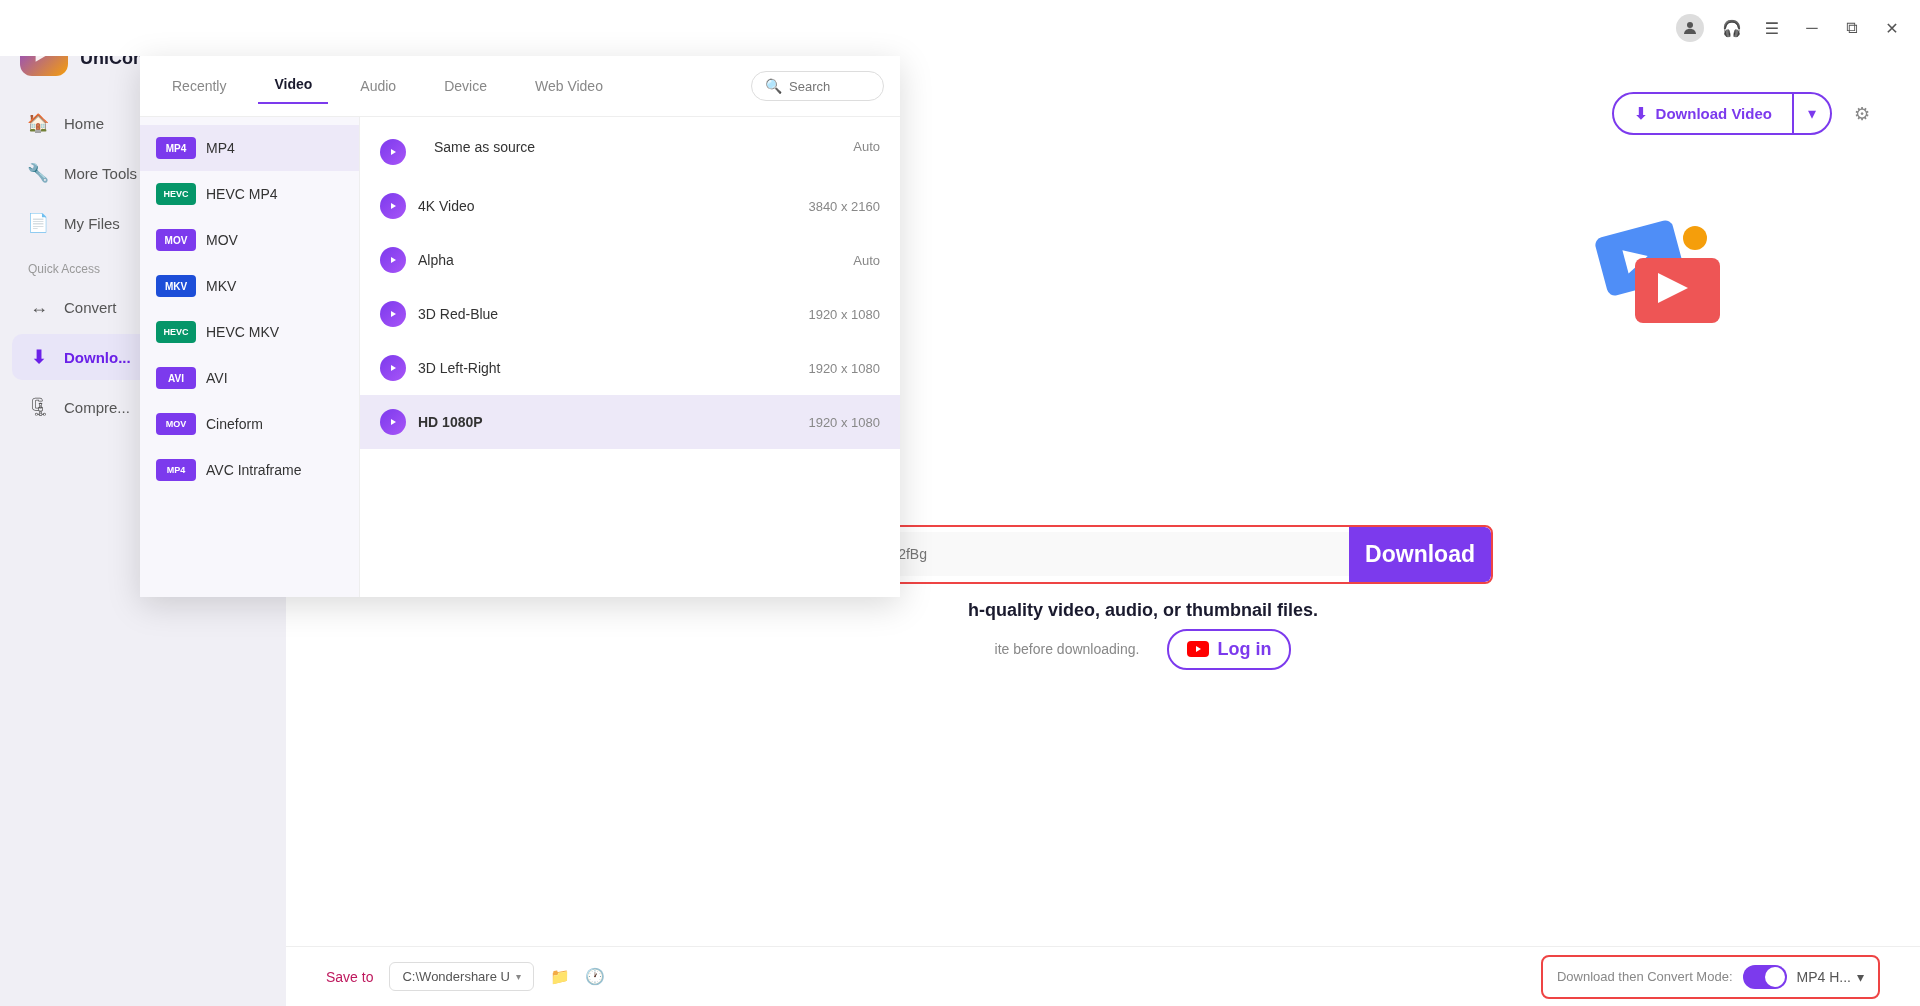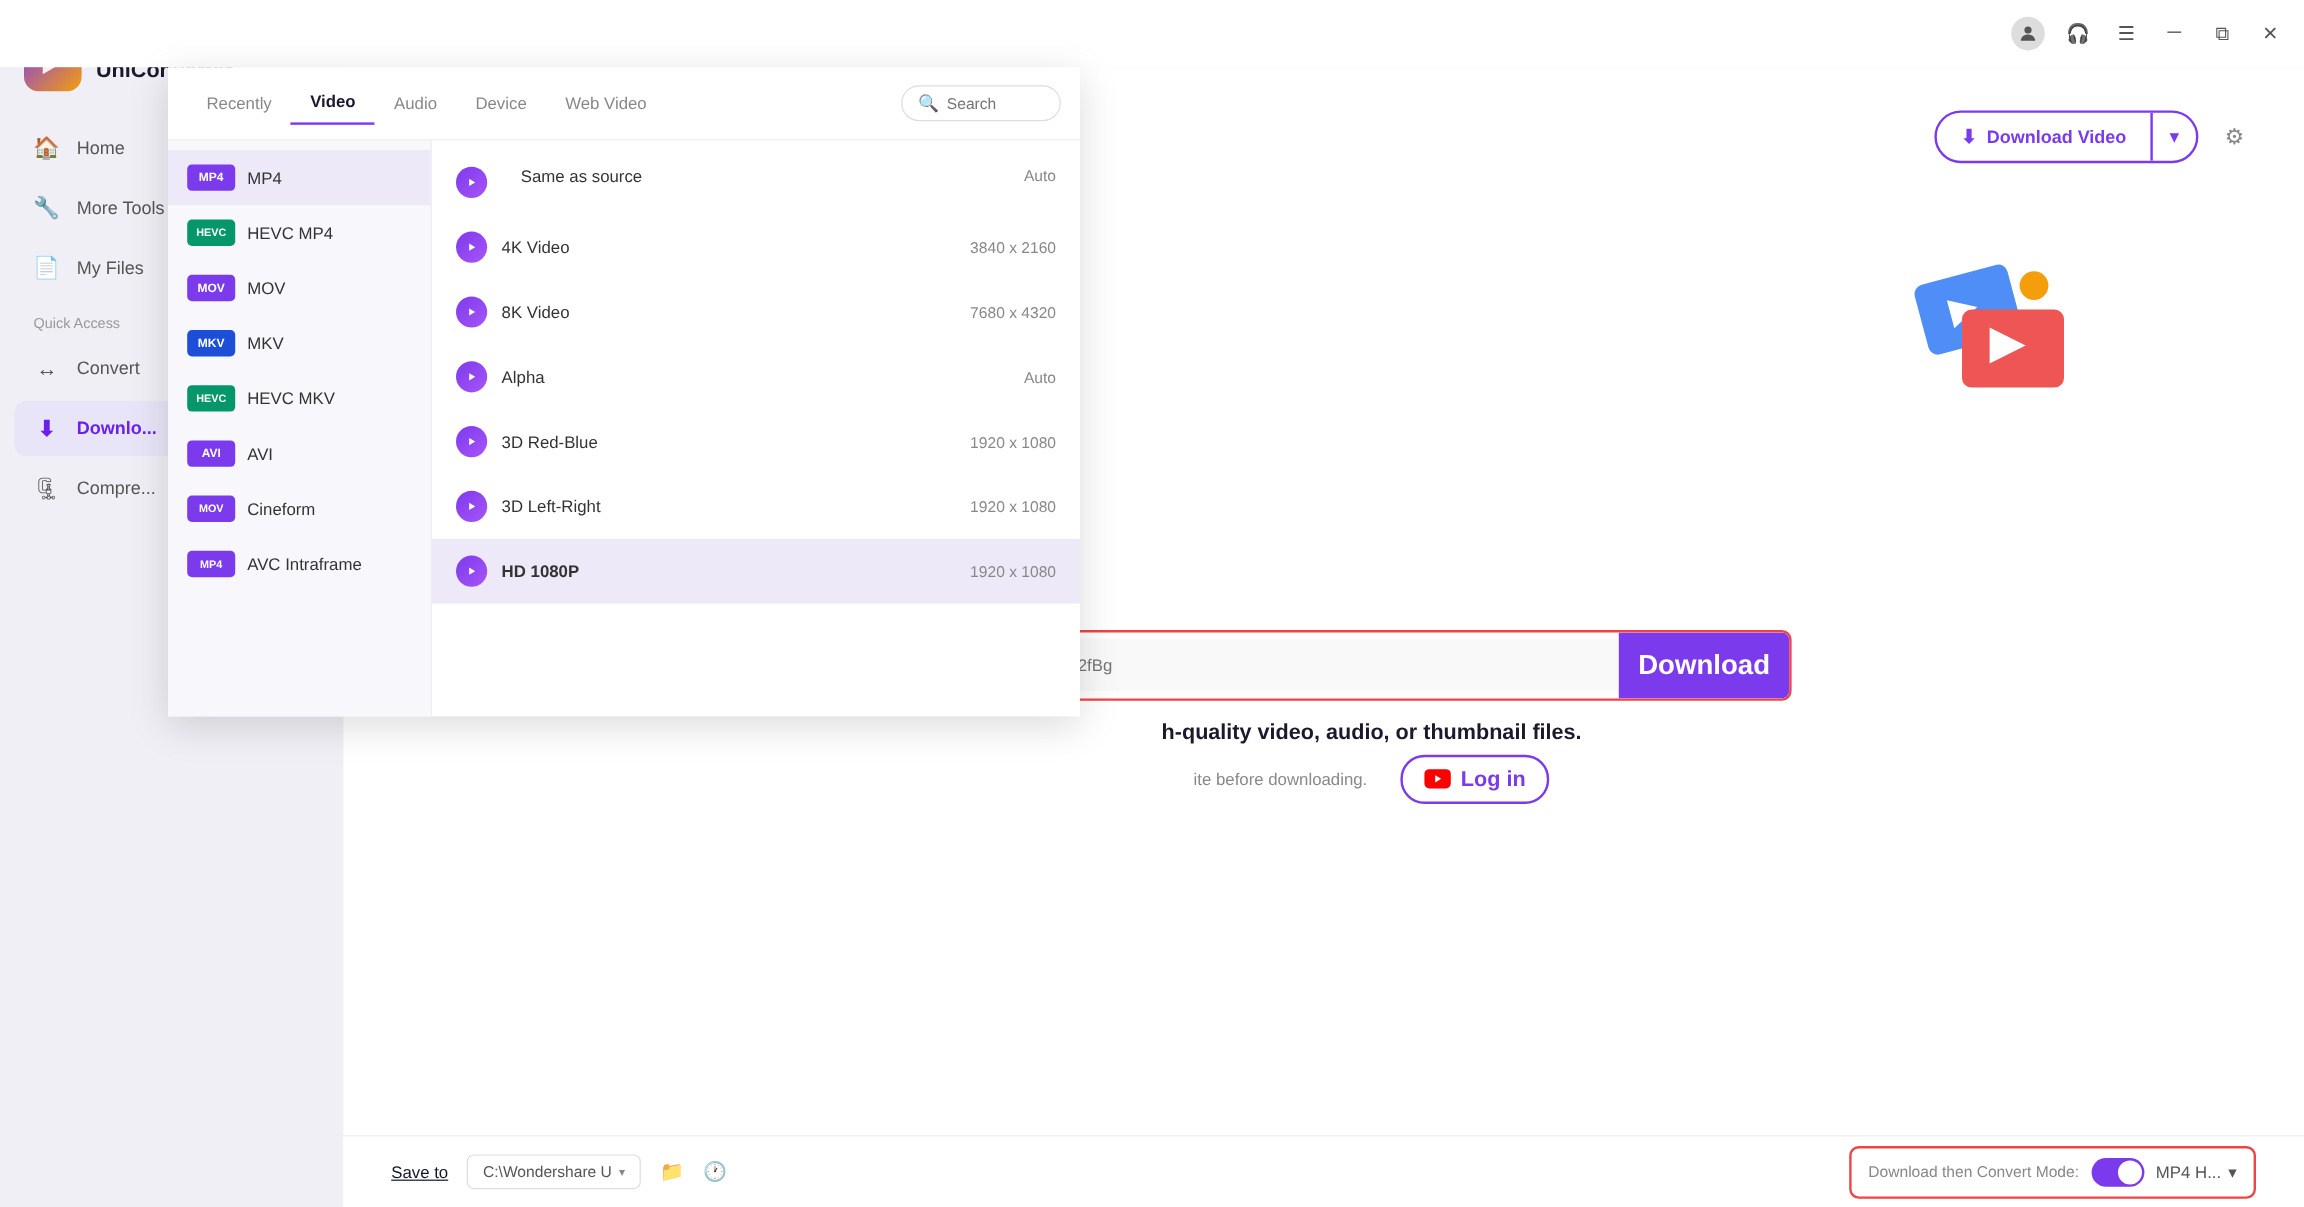--- a/index.html
+++ b/index.html
@@ -105,21 +105,21 @@
     }
     .yt-icon { width: 18px; height: 12px; background: #f00; border-radius: 3px; display: flex; align-items: center; justify-content: center; }
 
     
     .bottom-bar {
       position: absolute; bottom: 0; left: 286px; right: 0; height: 60px;
       background: #fff; border-top: 1px solid #eee;
       display: flex; align-items: center; padding: 0 40px; gap: 16px;
       z-index: 40;
     }
-    .save-to-label { font-size: 14px; color: #0f172a; text-decoration: underline; }
+    .save-to-label { font-size: 14px; color: #be185d; }
     .save-path-btn {
       display: flex; align-items: center; gap: 6px; border: 1px solid #ddd;
       border-radius: 6px; padding: 6px 12px; cursor: pointer; background: #fff; font-size: 13px; color: #555;
     }
     .folder-icon { font-size: 16px; cursor: pointer; color: #666; }
     .clock-icon { font-size: 16px; cursor: pointer; color: #666; }
     .toggle-switch {
       width: 44px; height: 24px; background: #7c3aed; border-radius: 12px;
       position: relative; cursor: pointer;
     }
@@ -134,21 +134,21 @@
     
     .dropdown-overlay {
       position: absolute; top: 56px; left: 140px; width: 760px;
       background: #fff; border-radius: 0; z-index: 200;
       box-shadow: 0 8px 32px rgba(0,0,0,0.15);
       display: flex; flex-direction: column;
     }
 
     
     .format-tabs {
-      display: flex; align-items: center; padding: 12px 16px; gap: 0;
+      display: flex; align-items: center; padding: 12px 16px; gap: 16px;
       border-bottom: 1px solid #eee; position: relative;
     }
     .format-tab {
       padding: 8px 16px; font-size: 14px; cursor: pointer; color: #888;
     }
     .format-tab.active { color: #1a1a2e; font-weight: 700; border-bottom: 2px solid #7c3aed; }
 
     .search-box {
       margin-left: auto; display: flex; align-items: center; border: 1px solid #ddd;
       border-radius: 20px; padding: 6px 14px; gap: 6px;
@@ -437,29 +437,20 @@
       <div class="quality-item" style="display:flex; align-items:center; gap:12px; padding:14px 20px;">
         <div class="play-circle" style="width:26px; height:26px; border-radius:50%; background:linear-gradient(135deg,#7c3aed,#a855f7); display:flex; align-items:center; justify-content:center;">
           <svg width="10" height="10" viewBox="0 0 10 10">
               <polygon points="3,2 3,8 8,5" fill="white"></polygon>
             </svg>
         </div>
         <span class="quality-name">4K Video</span>
         <span class="quality-res" style="color:#888; font-size:13px; margin-left:auto;">3840 x 2160</span>
       </div>
 
-      <div class="quality-item" style="display:flex; align-items:center; gap:12px; padding:14px 20px;">
-        <div class="play-circle" style="width:26px; height:26px; border-radius:50%; background:linear-gradient(135deg,#7c3aed,#a855f7); display:flex; align-items:center; justify-content:center;">
-          <svg width="10" height="10" viewBox="0 0 10 10">
-              <polygon points="3,2 3,8 8,5" fill="white"></polygon>
-            </svg>
-        </div>
-        <span class="quality-name">8K Video</span>
-        <span class="quality-res" style="color:#888; font-size:13px; margin-left:auto;">7680 x 4320</span>
-      </div>
 
       <div class="quality-item" style="display:flex; align-items:center; gap:12px; padding:14px 20px;">
         <div class="play-circle" style="width:26px; height:26px; border-radius:50%; background:linear-gradient(135deg,#7c3aed,#a855f7); display:flex; align-items:center; justify-content:center;">
           <svg width="10" height="10" viewBox="0 0 10 10">
               <polygon points="3,2 3,8 8,5" fill="white"></polygon>
             </svg>
         </div>
         <span class="quality-name">Alpha</span>
         <span class="quality-res" style="color:#888; font-size:13px; margin-left:auto;">Auto</span>
       </div>

